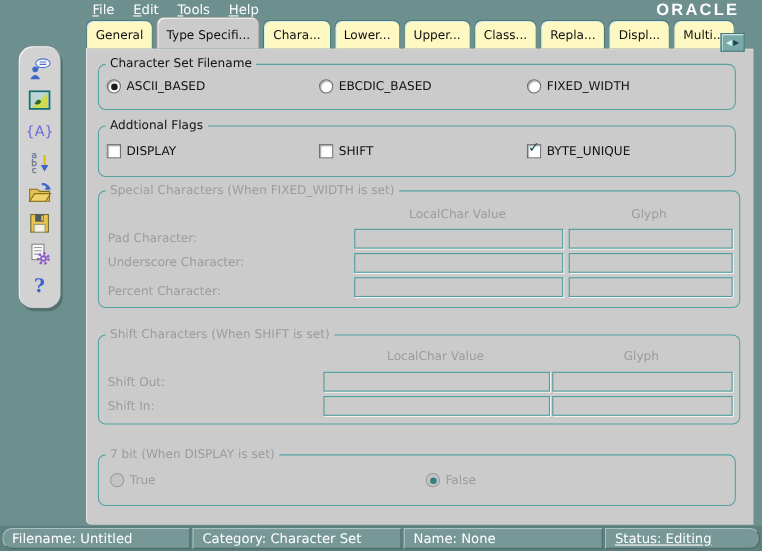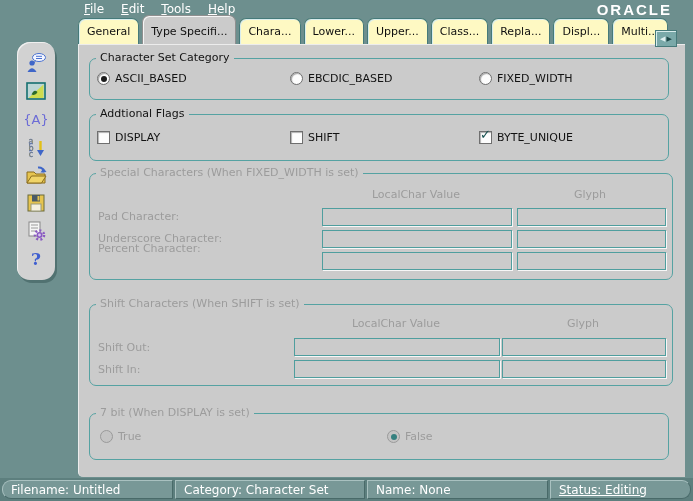--- a/index.html
+++ b/index.html
@@ -95,21 +95,21 @@
     <div class="tab">Multi...</div>
   </div>
   <div class="tabscroll">
     <span class="lt">◀</span>
     <span class="rt">▶</span>
   </div>
 
   <div class="panel">
 
     <div class="group" style="left:10px;top:13px;width:578px;height:40px;">
-      <span class="group-title t-dark">Character Set Category</span>
+      <span class="group-title t-dark">Character Set Filename</span>
       <div class="ctrl" style="left:7px;top:13px;">
         <span class="radio sel-dark">
             <span class="dot"></span>
           </span>
         <span class="t-dark">ASCII_BASED</span>
       </div>
       <div class="ctrl" style="left:200px;top:13px;">
         <span class="radio">
             <span class="dot"></span>
           </span>
@@ -147,21 +147,21 @@
       <span class="colhead t-dis" style="left:500px;top:14px;">Glyph</span>
 
       <span class="rowlabel t-dis" style="top:36px;">Pad Character:</span>
       <input class="tfield" style="left: 232px; top: 34px; width: 184px;" disabled="" value="">
       <input class="tfield" style="left: 427px; top: 34px; width: 143px;" disabled="" value="">
 
       <span class="rowlabel t-dis" style="top:58px;">Underscore Character:</span>
       <input class="tfield" style="left: 232px; top: 56px; width: 184px;" disabled="" value="">
       <input class="tfield" style="left: 427px; top: 56px; width: 143px;" disabled="" value="">
 
-      <span class="rowlabel t-dis" style="top:68px;">Percent Character:</span>
+      <span class="rowlabel t-dis" style="top:84px;">Percent Character:</span>
       <input class="tfield" style="left: 232px; top: 78px; width: 184px;" disabled="" value="">
       <input class="tfield" style="left: 427px; top: 78px; width: 143px;" disabled="" value="">
     </div>
 
     <div class="group" style="left:10px;top:259px;width:582px;height:80px;">
       <span class="group-title t-dis">Shift Characters (When SHIFT is set)</span>
       <span class="colhead t-dis" style="left:306px;top:12px;">LocalChar Value</span>
       <span class="colhead t-dis" style="left:493px;top:12px;">Glyph</span>
 
       <span class="rowlabel t-dis" style="top:36px;">Shift Out:</span>

